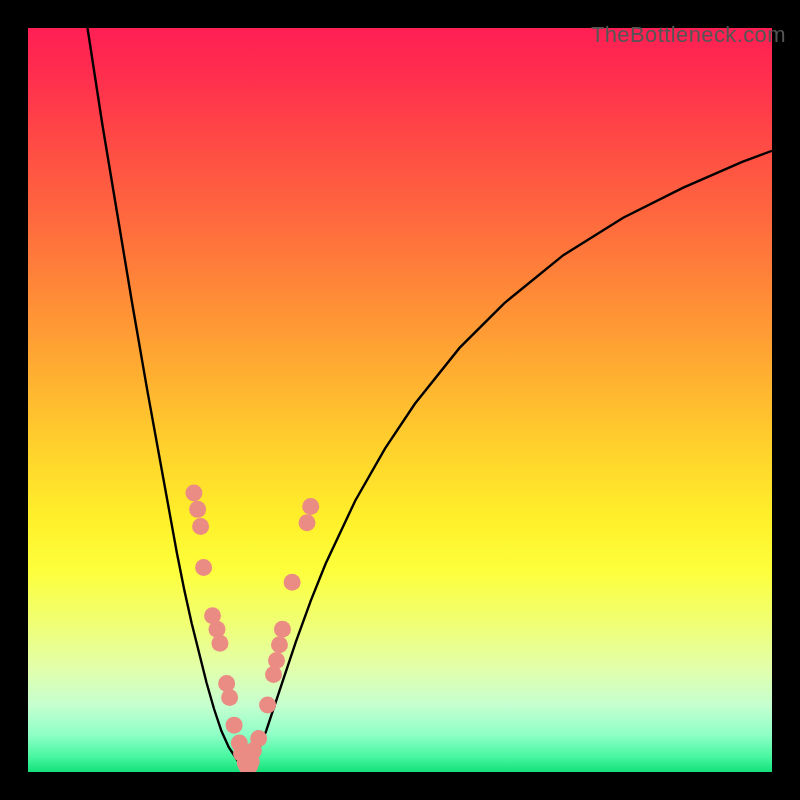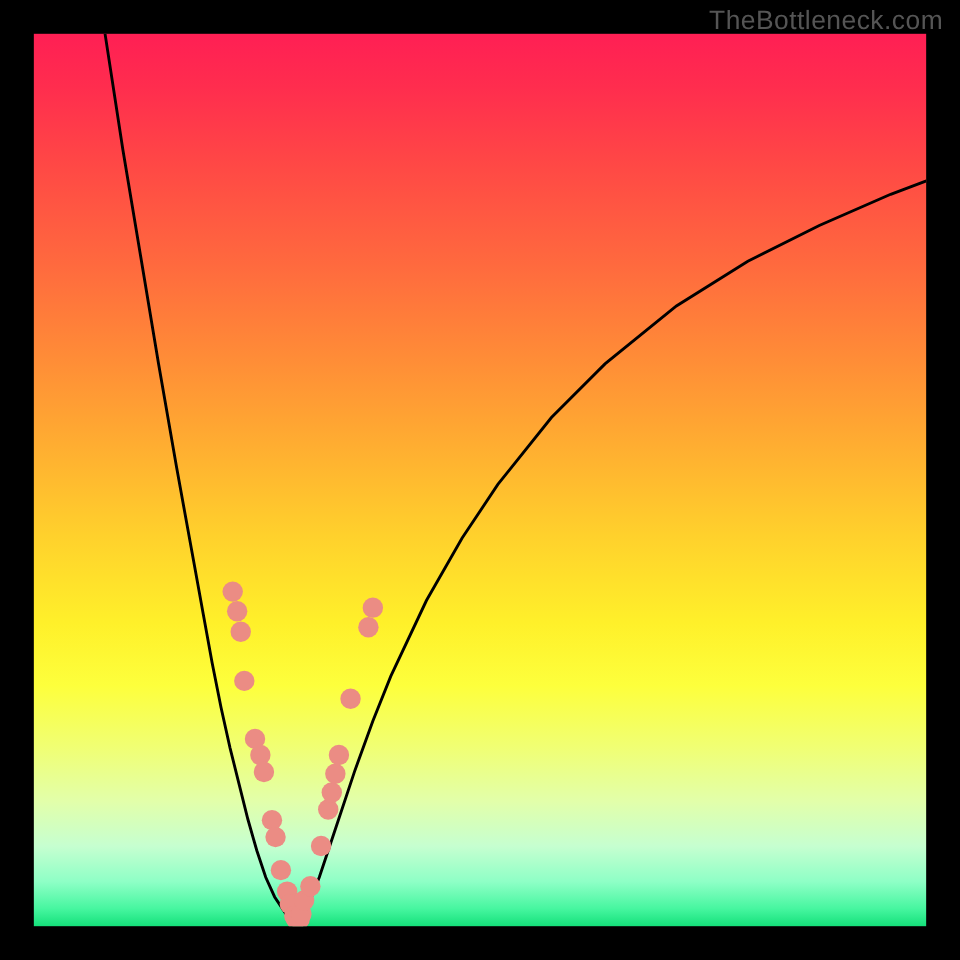--- a/index.html
+++ b/index.html
@@ -1,17 +1,17 @@
 <!DOCTYPE html>
 <html><head>
   <meta charset="utf-8">
   <style>
     * { margin: 0; padding: 0; box-sizing: border-box; }
     body { width: 800px; height: 800px; position: relative; overflow: hidden; font-family: Arial, sans-serif; }
-    .watermark { position: absolute; top: 4px; right: 14px; z-index: 100; color: #555; font-size: 22px; font-weight: normal; letter-spacing: 0.4px; }
+    .watermark { position: absolute; top: 22px; right: 14px; z-index: 100; color: #555; font-size: 22px; font-weight: normal; letter-spacing: 0.4px; }
     .outer { position: absolute; top: 0; left: 0; width: 800px; height: 800px; background: #000; }
     .plot-area { position: absolute; top: 28px; left: 28px; width: 744px; height: 744px; overflow: hidden; }
     .gradient-bg { position: absolute; top: 0; left: 0; width: 100%; height: 100%;
       background: linear-gradient(to bottom,
         #ff1f54 0%,
         #ff2d4e 6%,
         #ff4945 15%,
         #ff6a3e 26%,
         #ff8b37 36%,
         #ffad31 46%,

